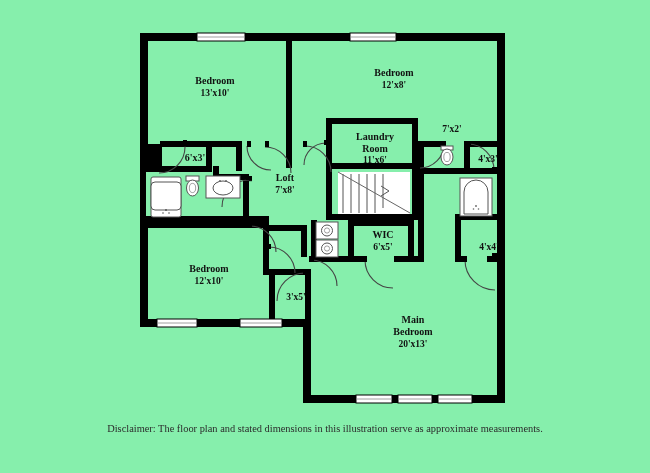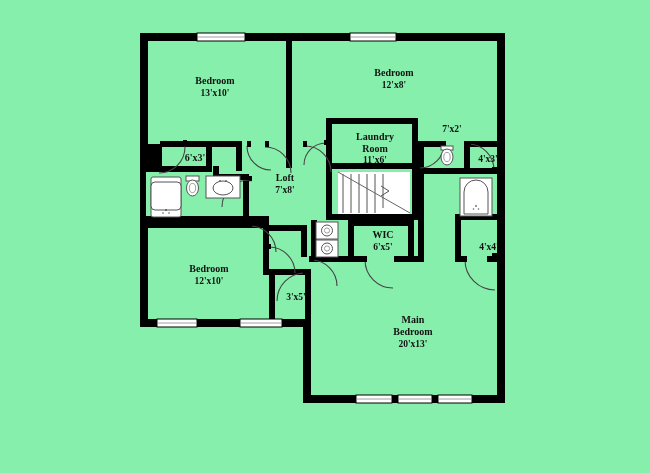--- a/index.html
+++ b/index.html
@@ -310,15 +310,16 @@
       <text class="rm-dim sz-9" x="296" y="300">3'x5'</text>
 
       <text class="rm-name sz-10" x="413" y="323">Main</text>
       <text class="rm-name sz-10" x="413" y="335">Bedroom</text>
       <text class="rm-dim sz-9" x="413" y="347">20'x13'</text>
 
     </g>
   </svg>
 
   <div id="disclaimer">
+    <div>Disclaimer: The floor plan and stated dimensions in this illustration serve as approximate measurements.</div>
   </div>
 
 </div>
 
 </body></html>

